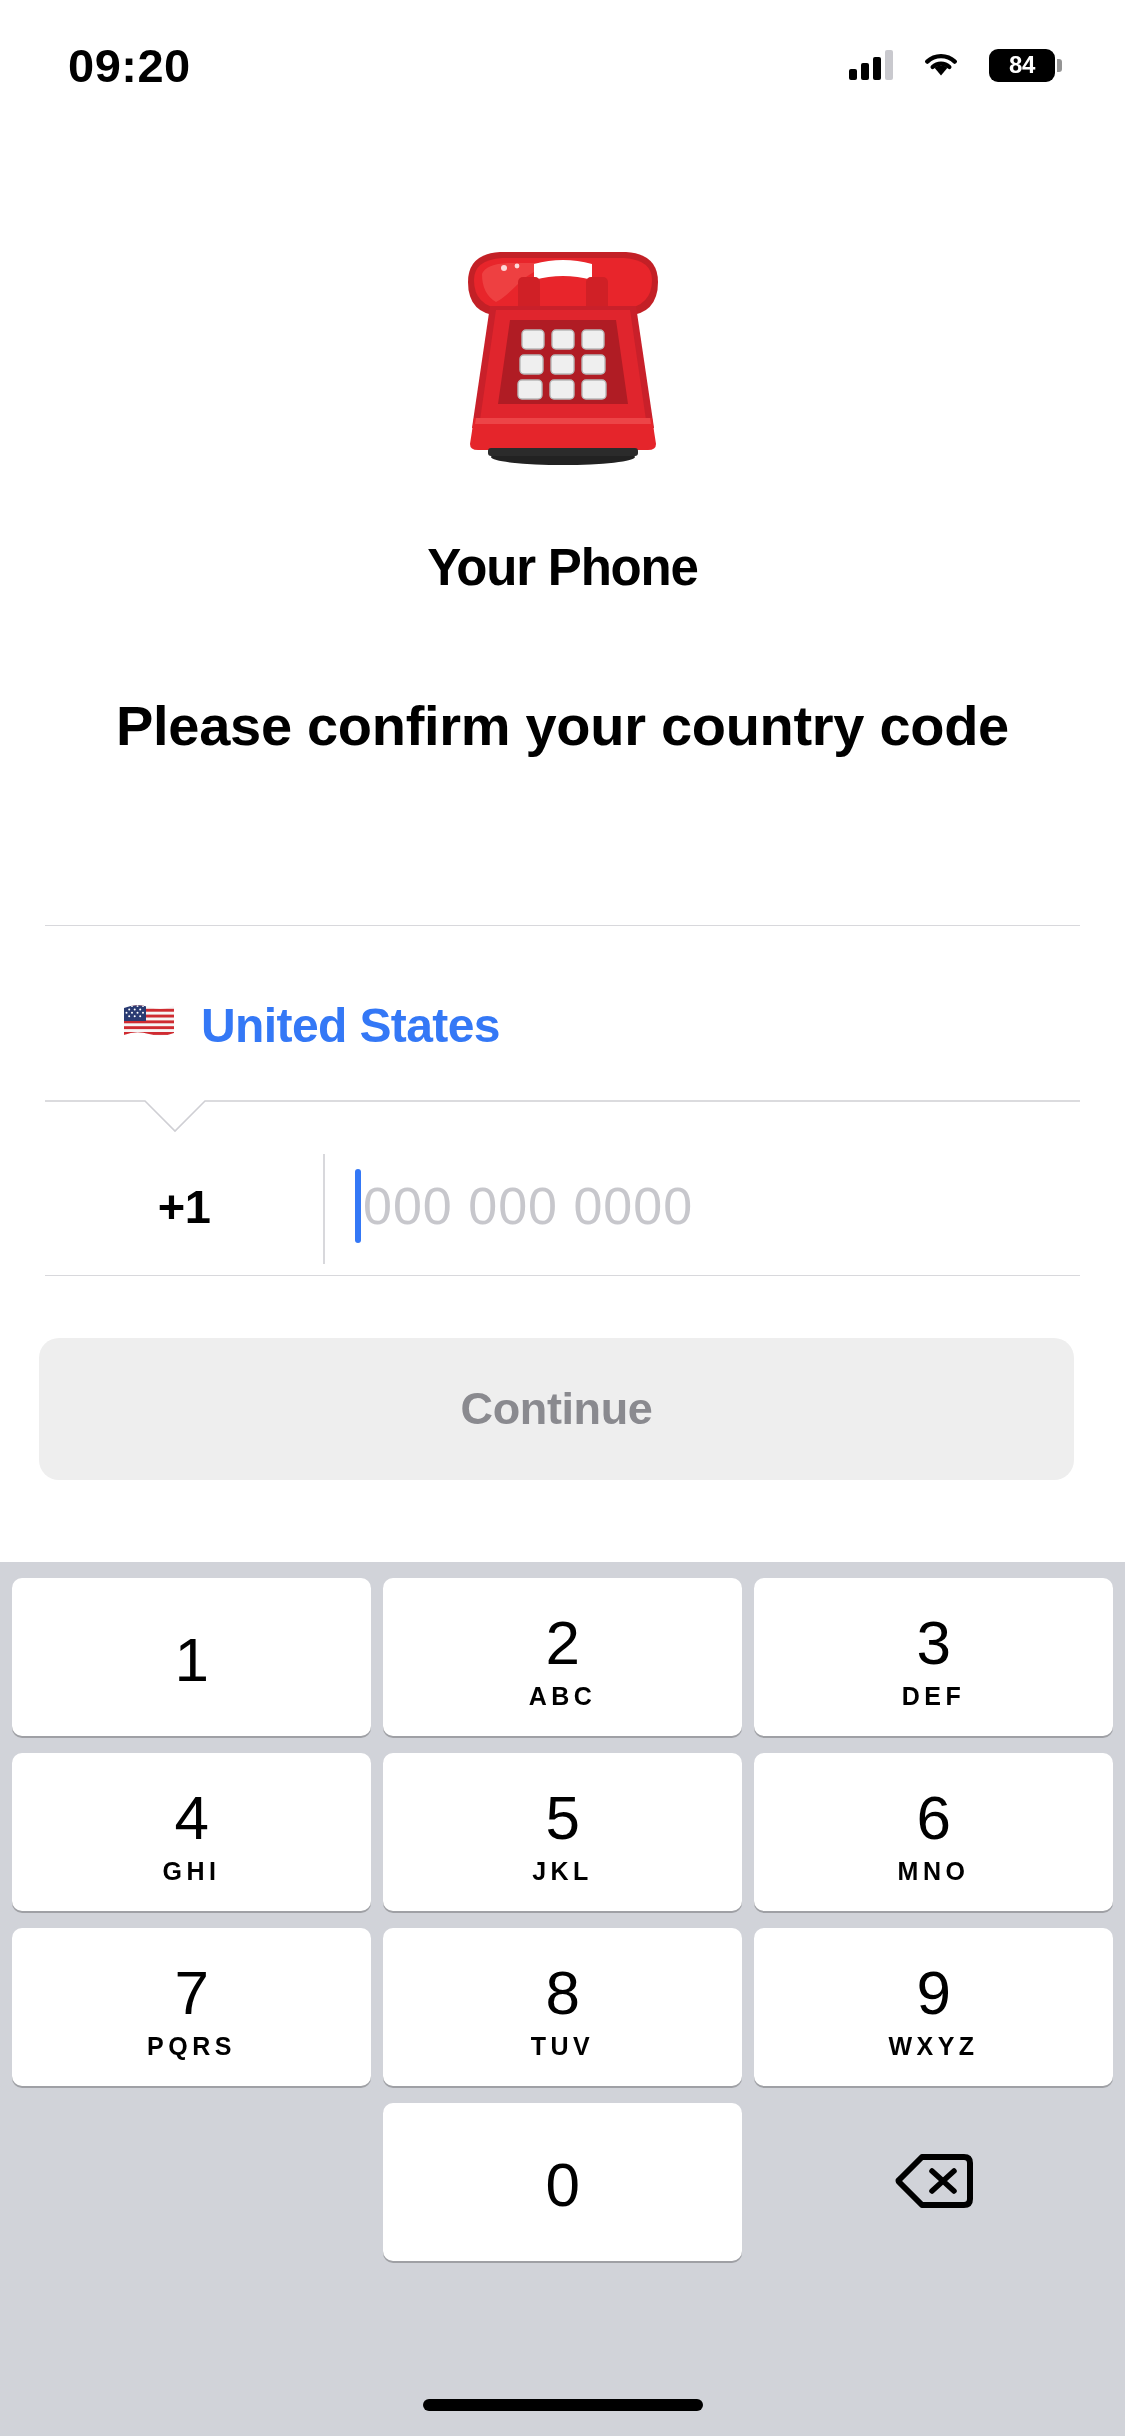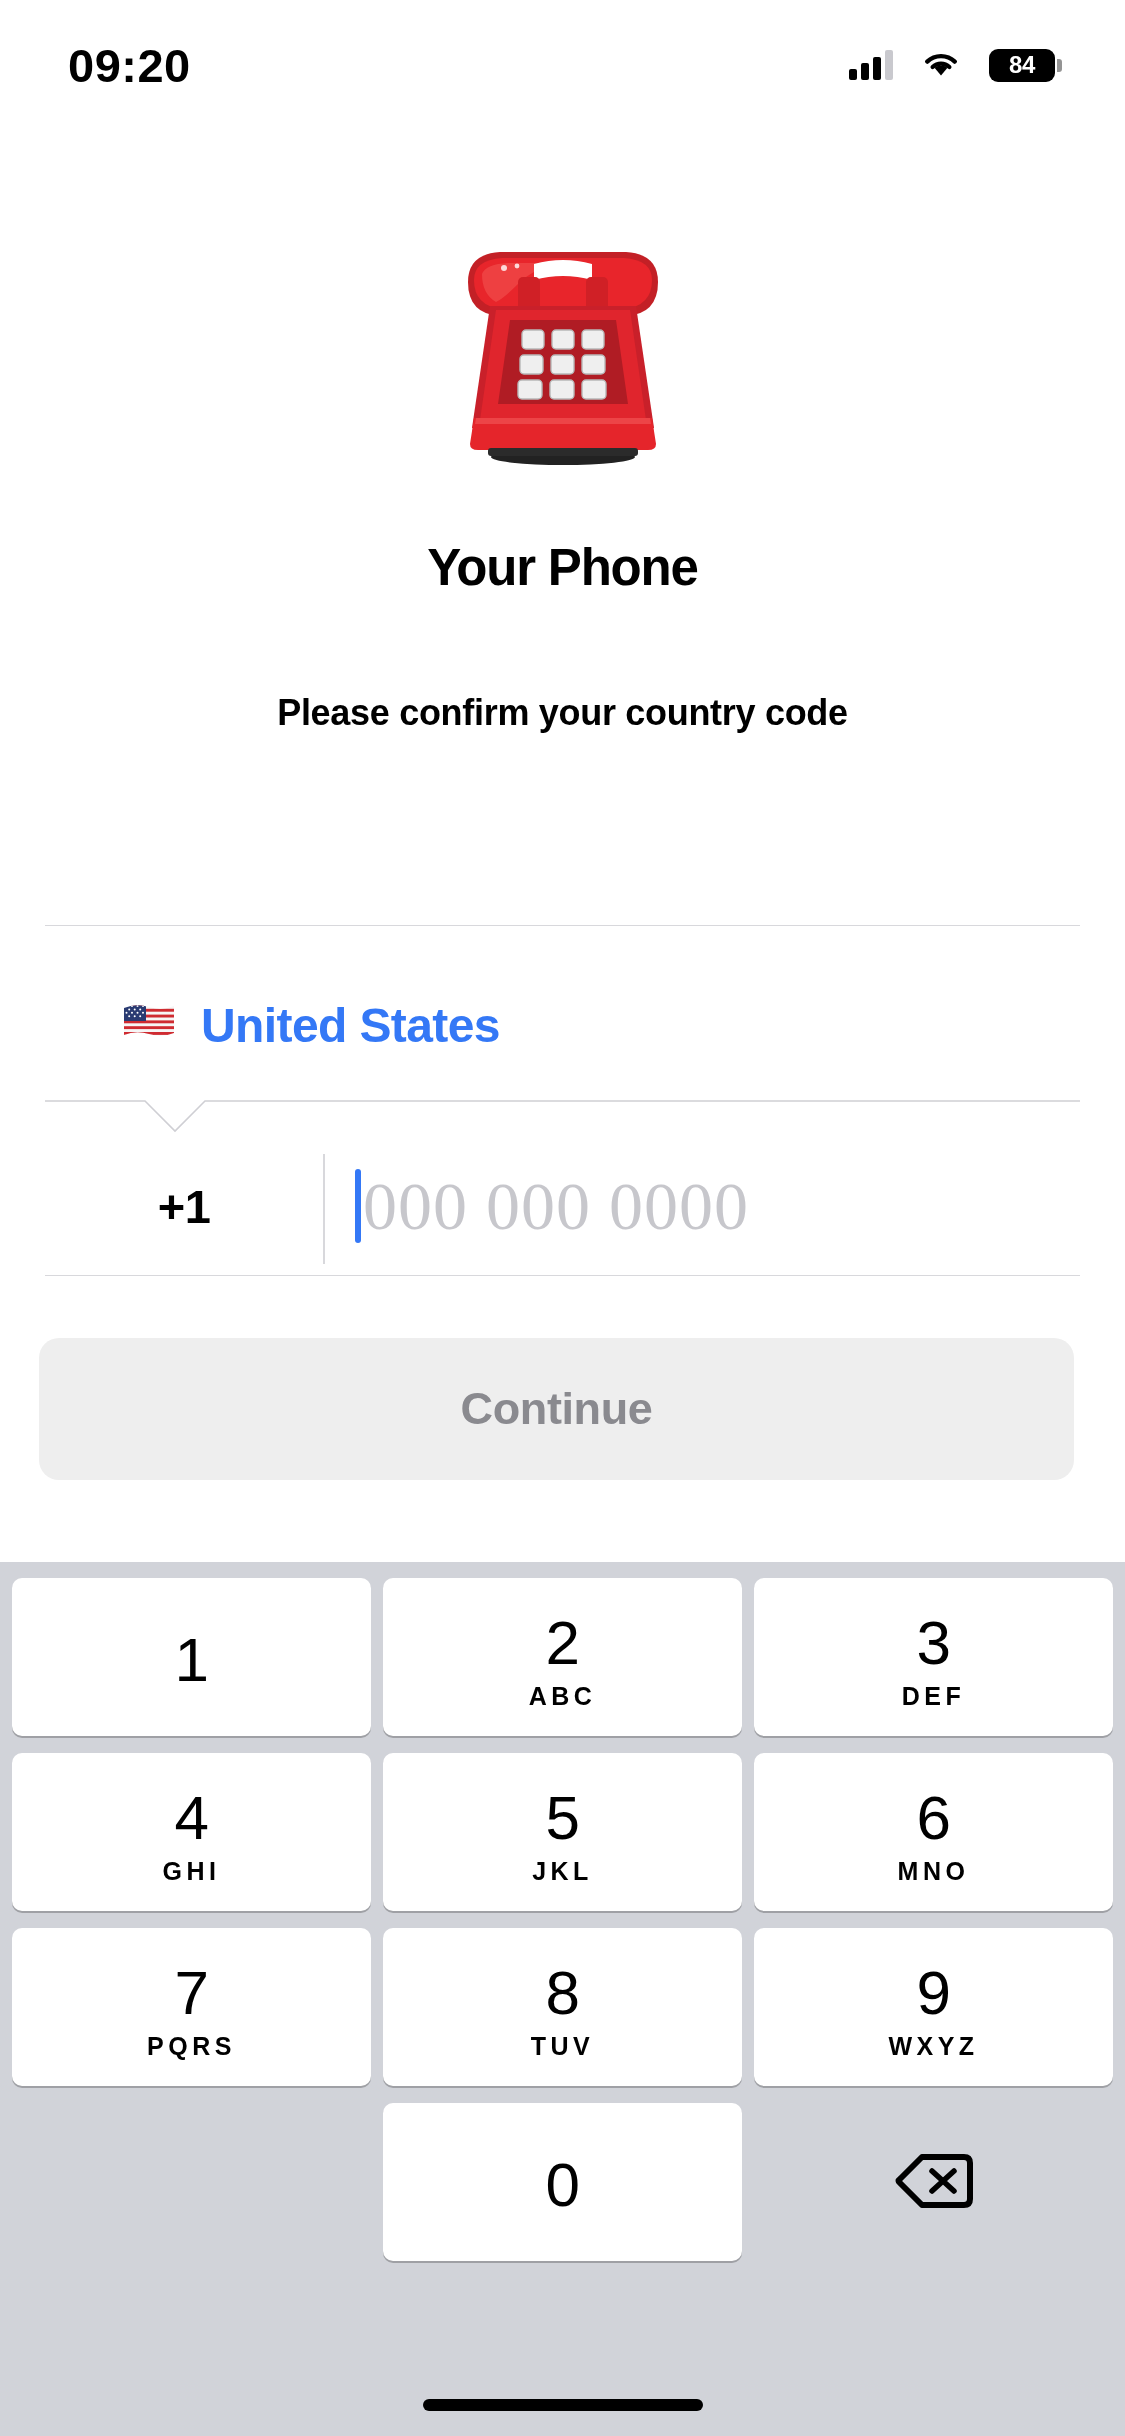--- a/index.html
+++ b/index.html
@@ -48,21 +48,21 @@
   }
   .hero-emoji svg { display:inline-block; vertical-align:middle; }
 
   .page-title {
     position:absolute; top:538px; left:0; width:1125px;
     text-align:center; font-size:51px; font-weight:bold;
     color:#000; letter-spacing:-1.2px;
   }
   .page-subtitle {
     position:absolute; top:690px; left:0; width:1125px;
-    text-align:center; font-size:36px; font-weight:600;
+    text-align:center; font-size:56px; font-weight:600;
     color:#000; line-height:1.28; letter-spacing:-0.3px;
   }
 
   
   .rule {
     position:absolute; left:45px; width:1035px; height:1px;
     background:#d8d8dc;
   }
   .rule-top { top:925px; }
   .rule-bottom { top:1275px; }
@@ -96,21 +96,21 @@
   .vsep { width:2px; height:110px; background:#d8d8dc; margin-top:6px; }
   .phone-field {
     flex:1; display:flex; align-items:center; padding-left:30px;
     position:relative; height:100%;
   }
   .caret {
     width:6px; height:74px; background:#3478f6; border-radius:3px;
     margin-right:2px;
   }
   .phone-placeholder {
-    font-size:68px; color:#c7c7cc; letter-spacing:1px; font-weight:400;font-family:Liberation Serif, serif;
+    font-size:52px; color:#c7c7cc; letter-spacing:1px; font-weight:400;
   }
 
   
   .continue-btn {
     position:absolute; left:28px; top:1338px; width:1035px; height:142px;
     background:#eeeeee; border-radius:20px; border:none;
     display:flex; align-items:center; justify-content:center;
     font-family:"Liberation Sans",sans-serif;
     font-size:45px; font-weight:bold; color:#8a8a8f; letter-spacing:-0.4px;margin-left:11px;
   }

